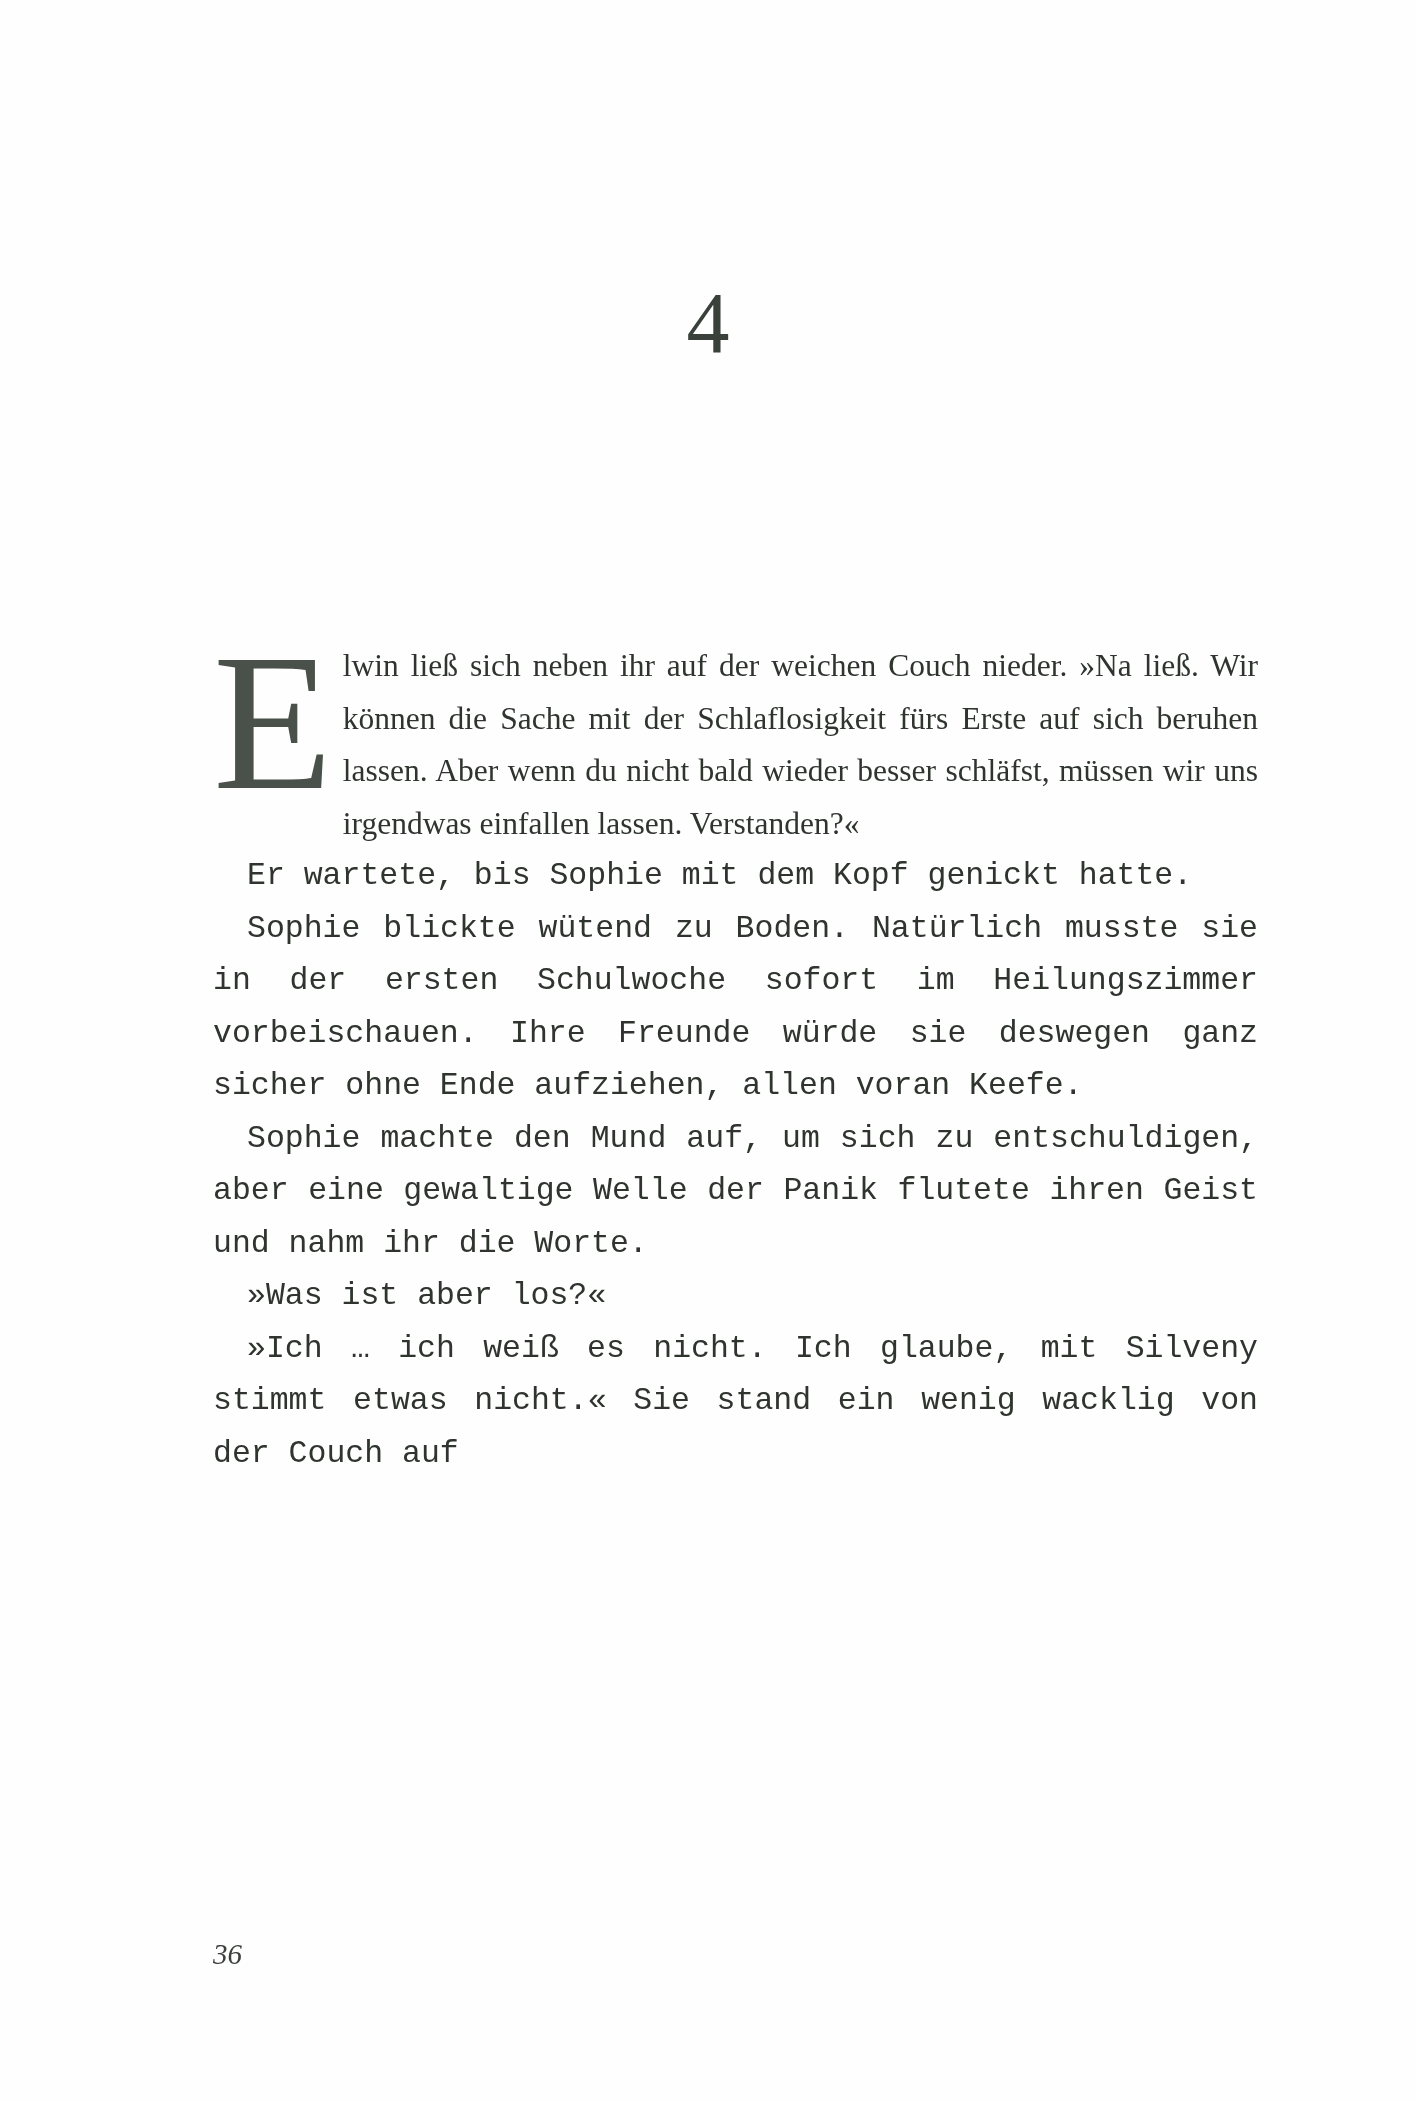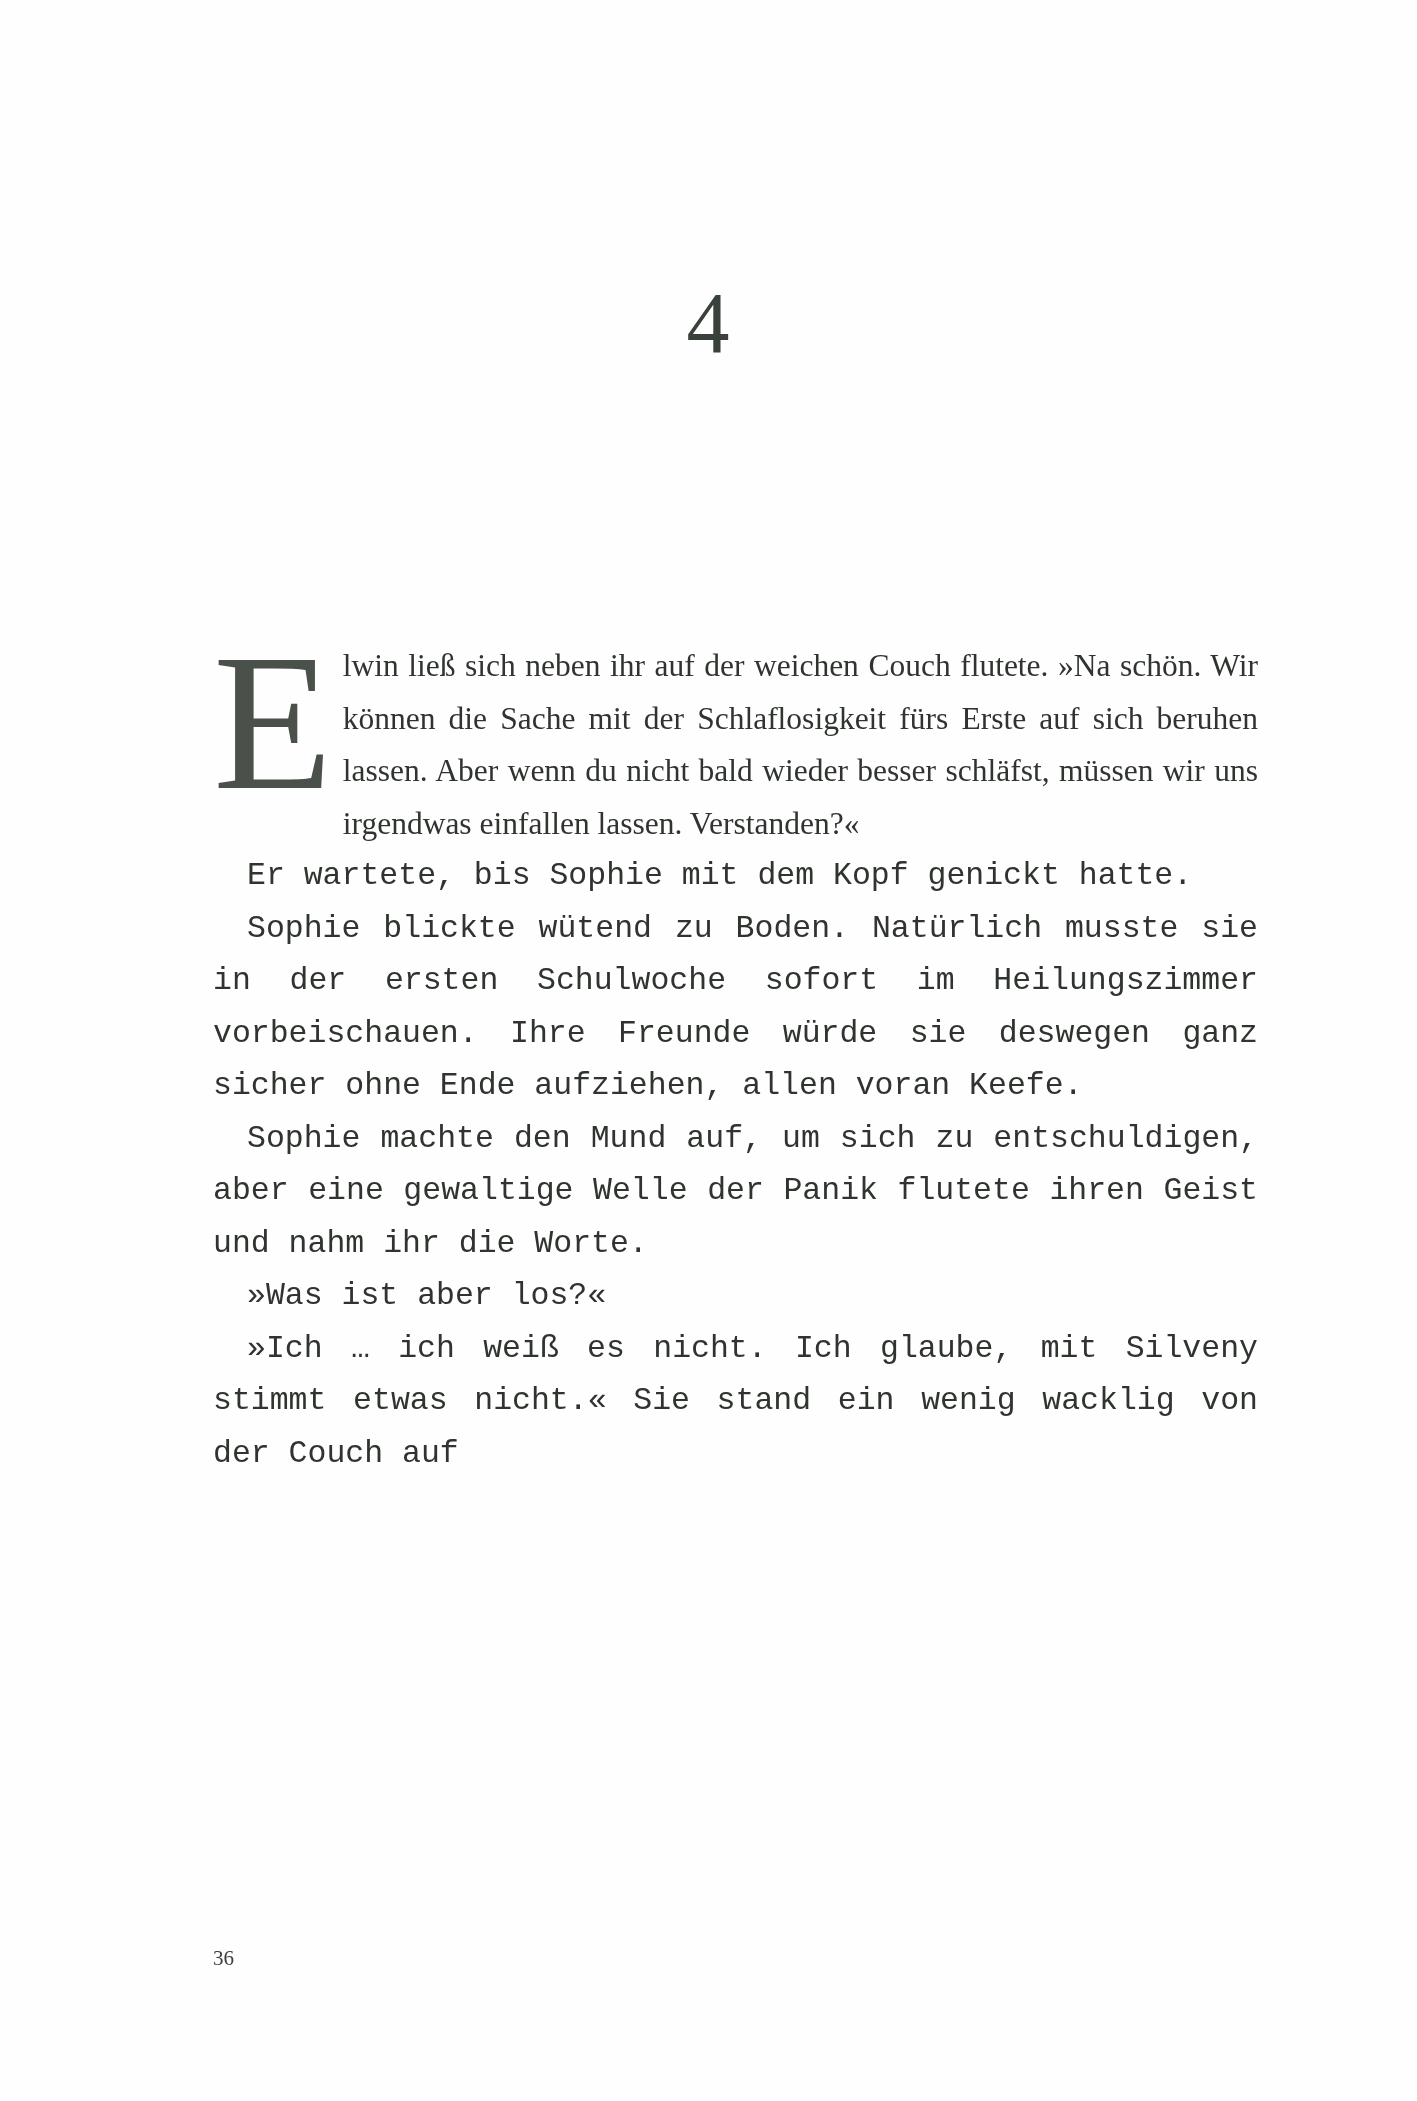--- a/index.html
+++ b/index.html
@@ -70,34 +70,35 @@
     font-family: Liberation Mono, monospace;
   }
   .para.first {
     text-indent: 0;
   }
 
   .folio {
     position: absolute;
     bottom: 130px;
     left: 213px;
-    font-size: 21px;
+    font-size: 29px;
     color: #3b403b;
     font-family: "Liberation Serif", serif;
+    font-style: italic;
   }
 </style>
 </head>
 <body>
 
 <div class="page">
 
   <div class="chapter-number">4</div>
 
   <div class="text-block">
-    <p class="para first"><span class="dropcap">E</span><span>lwin ließ sich neben ihr auf der weichen Couch flutete. »Na schön. Wir können die Sache mit der Schlaflosigkeit fürs Erste auf sich beruhen lassen. Aber wenn du nicht bald wieder besser schläfst, müssen wir uns irgendwas einfallen lassen. Verstanden?«</span></p>
+    <p class="para first"><span class="dropcap">E</span><span>lwin ließ sich neben ihr auf der weichen Couch nieder. »Na ließ. Wir können die Sache mit der Schlaflosigkeit fürs Erste auf sich beruhen lassen. Aber wenn du nicht bald wieder besser schläfst, müssen wir uns irgendwas einfallen lassen. Verstanden?«</span></p>
     <p class="para indent"><span>Er wartete, bis Sophie mit dem Kopf genickt hatte.</span></p>
     <p class="para indent"><span>Sophie blickte wütend zu Boden. Natürlich musste sie in der ersten Schulwoche sofort im Heilungszimmer vorbeischauen. Ihre Freunde würde sie deswegen ganz sicher ohne Ende aufziehen, allen voran Keefe.</span></p>
     <p class="para indent"><span>Sophie machte den Mund auf, um sich zu entschuldigen, aber eine gewaltige Welle der Panik flutete ihren Geist und nahm ihr die Worte.</span></p>
     <p class="para indent"><span>»Was ist aber los?«</span></p>
     <p class="para indent"><span>»Ich … ich weiß es nicht. Ich glaube, mit Silveny stimmt etwas nicht.« Sie stand ein wenig wacklig von der Couch auf</span></p>
   </div>
 
   <div class="folio">36</div>
 
 </div>

